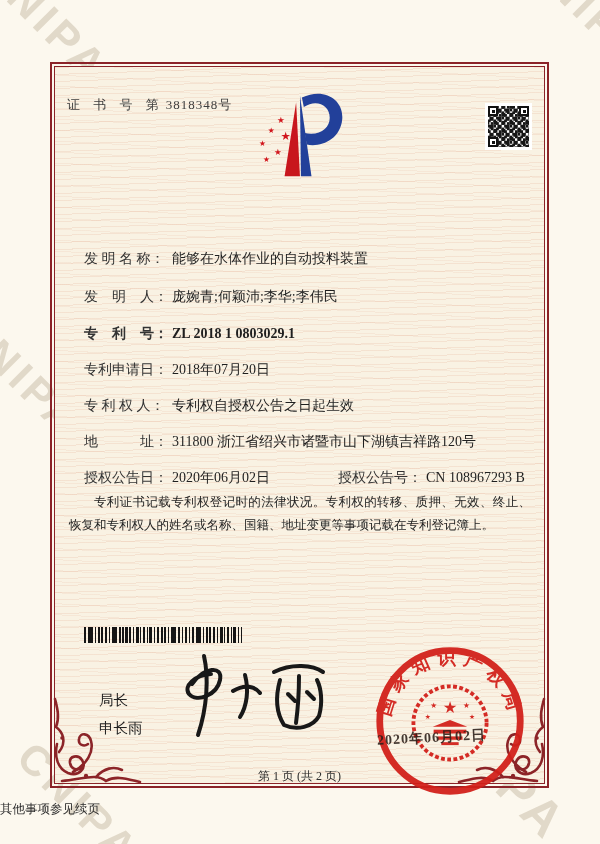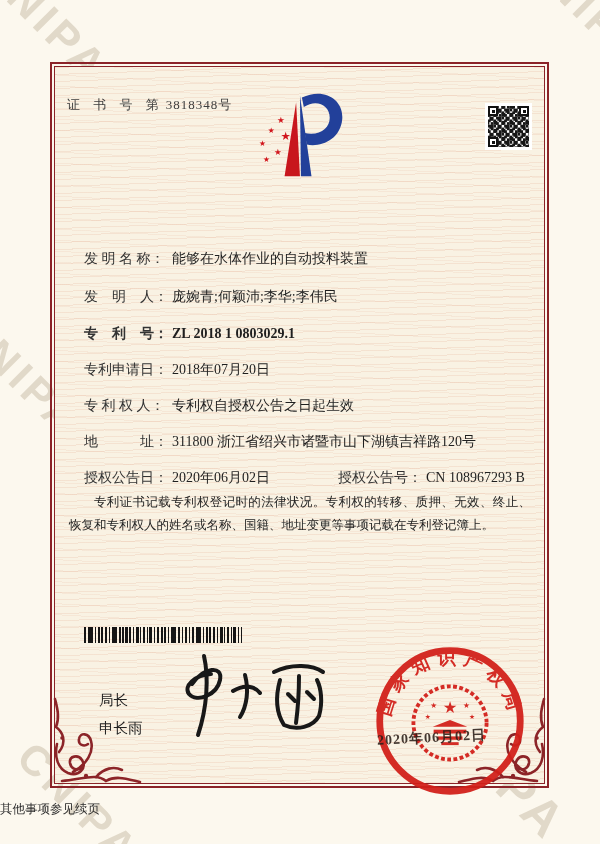--- a/index.html
+++ b/index.html
@@ -189,20 +189,21 @@
         <text x="57" y="78" font-size="7" fill="#d2201a" text-anchor="middle" font-family="DejaVu Sans,sans-serif">★</text>
         <text x="103" y="78" font-size="7" fill="#d2201a" text-anchor="middle" font-family="DejaVu Sans,sans-serif">★</text>
         <path d="M 62,86 L 80,79 L 98,86 Z" fill="#d2201a"></path>
         <rect x="63" y="89" width="34" height="4" fill="#d2201a"></rect>
         <rect x="67" y="96" width="26" height="3.5" fill="#d2201a"></rect>
         <rect x="71" y="102" width="18" height="3" fill="#d2201a"></rect>
       </g>
     </svg>
     <div class="seal-date">2020年06月02日</div>
 
+    <div class="page-info">第 1 页 (共 2 页)</div>
 
     <svg class="flourish fl-left" viewBox="0 0 92 92">
       <g fill="none" stroke="#8c2428" stroke-width="2.6" stroke-linecap="round">
         <path d="M 5,50 C 2,63 6,75 16,79 C 27,83 35,74 30,66 C 26,60 17,62 18,69 C 19,75 25,77 29,74"></path>
         <path d="M 10,87 C 31,85 45,79 54,87 C 64,81 75,85 88,88"></path>
         <path d="M 7,58 C 15,48 11,38 4,33 C 8,23 5,13 3,5"></path>
         <path d="M 21,78 C 35,70 42,58 39,47 C 37,39 28,38 27,45 C 26,51 32,53 36,50"></path>
         <path d="M 44,83 C 52,74 62,72 70,76"></path>
         <circle cx="34" cy="82" r="2.2" fill="#8c2428" stroke="none"></circle>
         <circle cx="10" cy="44" r="1.8" fill="#8c2428" stroke="none"></circle>

